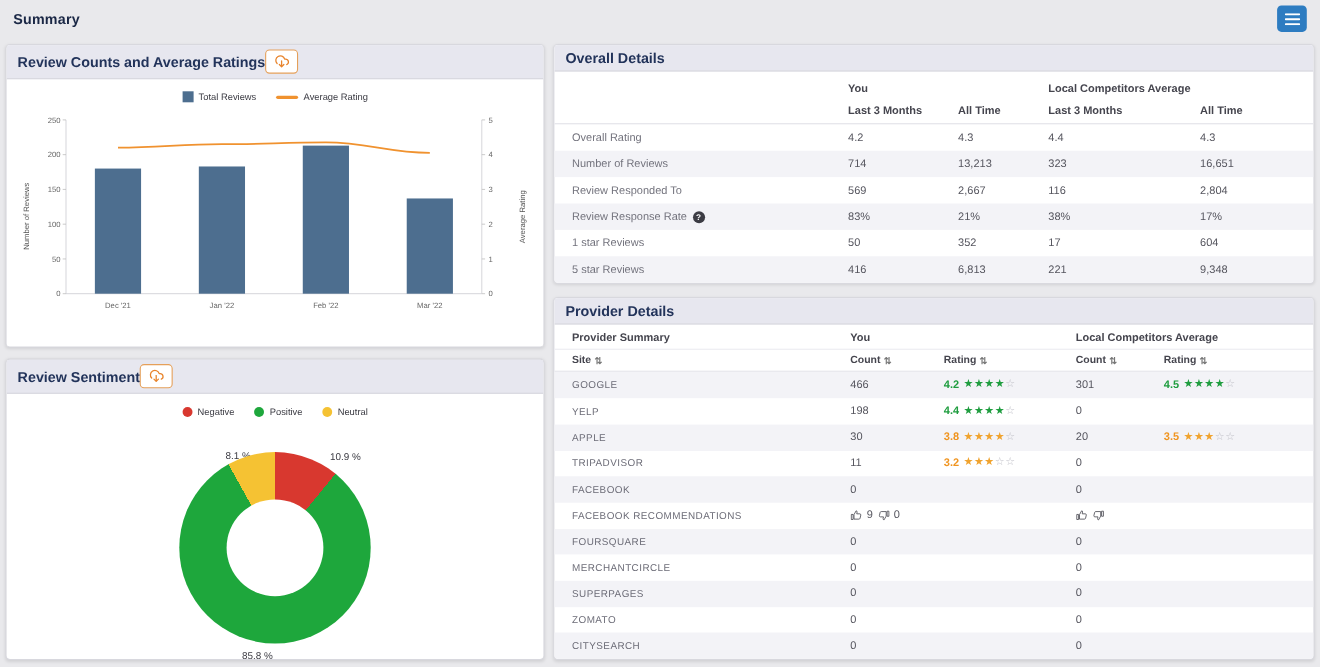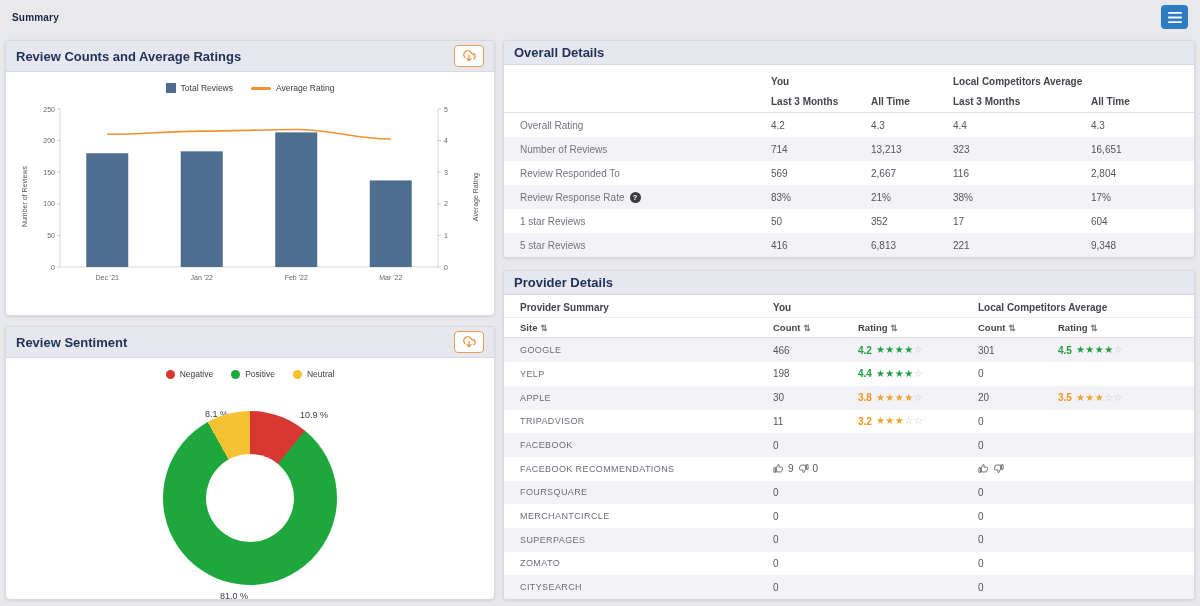--- a/index.html
+++ b/index.html
@@ -5,31 +5,31 @@
   *{box-sizing:border-box}
   html,body{margin:0;padding:0}
   body{
     width:1200px;height:606px;overflow:hidden;
     background:#e9e9ec;
     font-family:"Liberation Sans",sans-serif;
     -webkit-font-smoothing:antialiased;
   }
   
   .topbar{height:34px;display:flex;align-items:center;padding:0 12px}
-  .topbar h1{margin:0;font-size:10px;font-weight:700;color:#1a2745;letter-spacing:.2px}
+  .topbar h1{margin:0;font-size:13px;font-weight:700;color:#1a2745;letter-spacing:.2px}
   .menu-btn{margin-left:auto;width:27px;height:24px;border:none;border-radius:4px;background:#2d7cc1;
     display:flex;align-items:center;justify-content:center;cursor:pointer;padding:0}
   
   .layout{display:flex;gap:8px;padding:6px 5px 0 5px;height:566px}
   .col-left{width:490px;display:flex;flex-direction:column;gap:10px}
   .col-right{flex:1;min-width:0;display:flex;flex-direction:column;gap:12px}
   .panel{background:#fff;border:1px solid #d8d8de;border-radius:4px;
     box-shadow:0 1px 3px rgba(0,0,0,.10);overflow:hidden;display:flex;flex-direction:column}
   .panel-head{background:#e7e7ef;border-bottom:1px solid #d8d8de;display:flex;align-items:center;
-    justify-content:space-between;padding:4px 10px;flex:none}
+    justify-content:flex-start;padding:4px 10px;flex:none}
   .panel-title{font-size:13px;font-weight:700;color:#22335a}
   #p-review-counts{height:276px}
   #p-sentiment{flex:1;min-height:0}
   #p-overall{height:218px}
   #p-provider{flex:1;min-height:0}
   .export-btn{width:30px;height:22px;background:#fff;border:1px solid #e5a05a;border-radius:4px;
     color:#e8842c;display:flex;align-items:center;justify-content:center;cursor:pointer;padding:0}
   
   .legend-row{display:flex;justify-content:center;align-items:center;gap:18px;margin-top:11px;flex:none}
   .legend-item{display:flex;align-items:center;gap:5px;font-size:8.5px;color:#3a3a42;cursor:pointer}
@@ -178,21 +178,21 @@
           <span>Positive</span>
         </span>
         <span class="legend-item">
           <span class="lg-dot" style="background: rgb(245, 194, 51);"></span>
           <span>Neutral</span>
         </span>
       </div>
       <div class="donut-wrap">
         <span class="pct neu">8.1 %</span>
         <span class="pct neg">10.9 %</span>
-        <span class="pct pos">81.0 %</span>
+        <span class="pct pos">85.8 %</span>
         <div class="donut" style="background: conic-gradient(rgb(216, 56, 47) 0%, rgb(216, 56, 47) 10.9%, rgb(30, 167, 60) 10.9%, rgb(30, 167, 60) 91.9%, rgb(245, 194, 51) 91.9%, rgb(245, 194, 51) 100%);"></div>
       </div>
     </section>
   </div>
 
   <div class="col-right">
 
     <section class="panel" id="p-overall">
       <header class="panel-head">
         <span class="panel-title">Overall Details</span>

